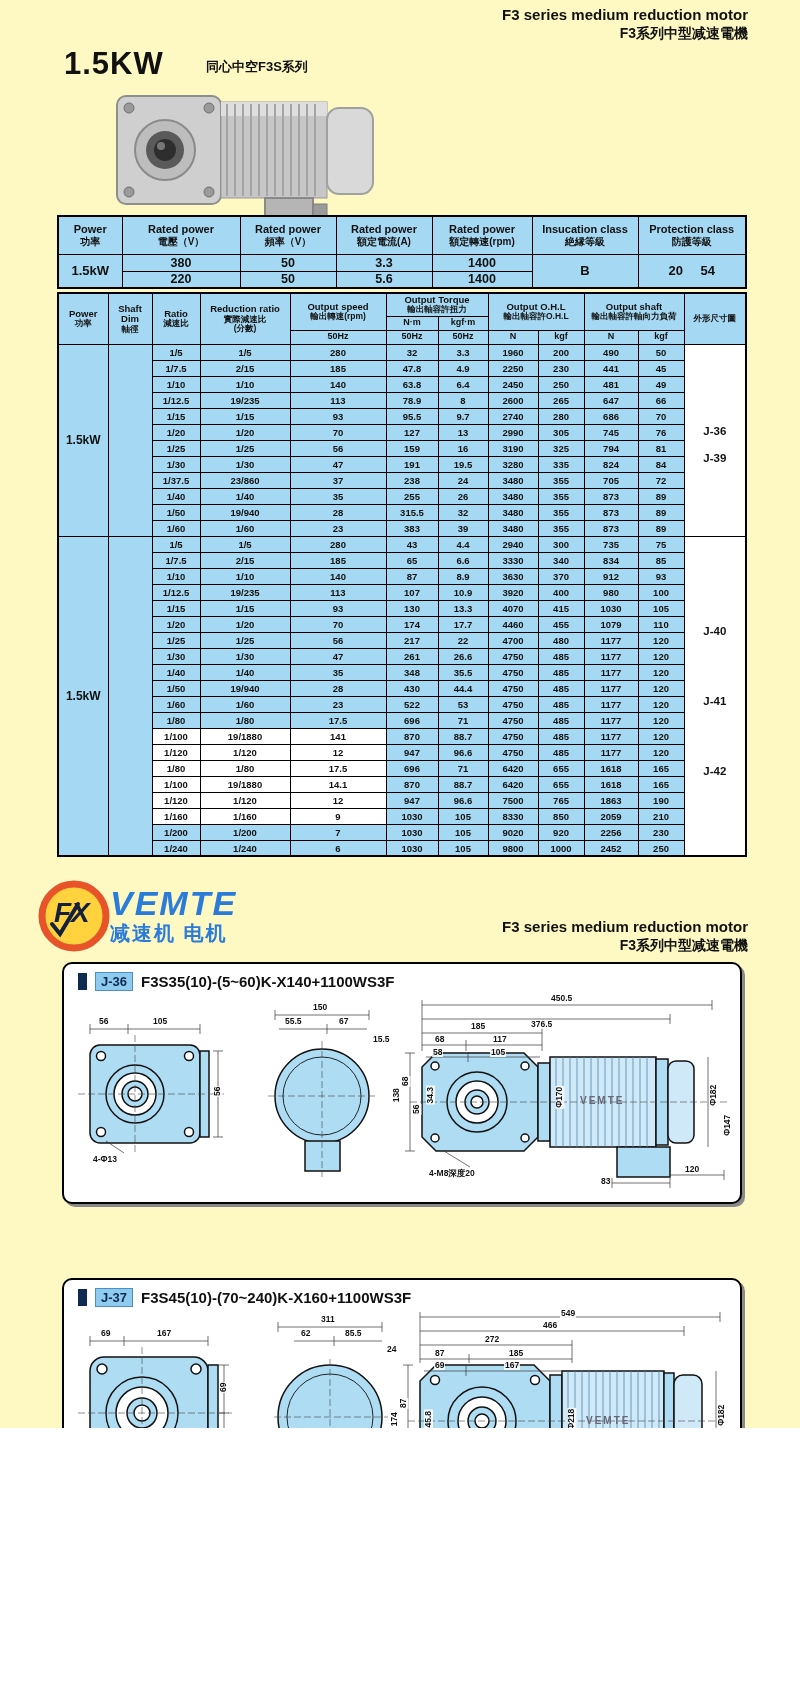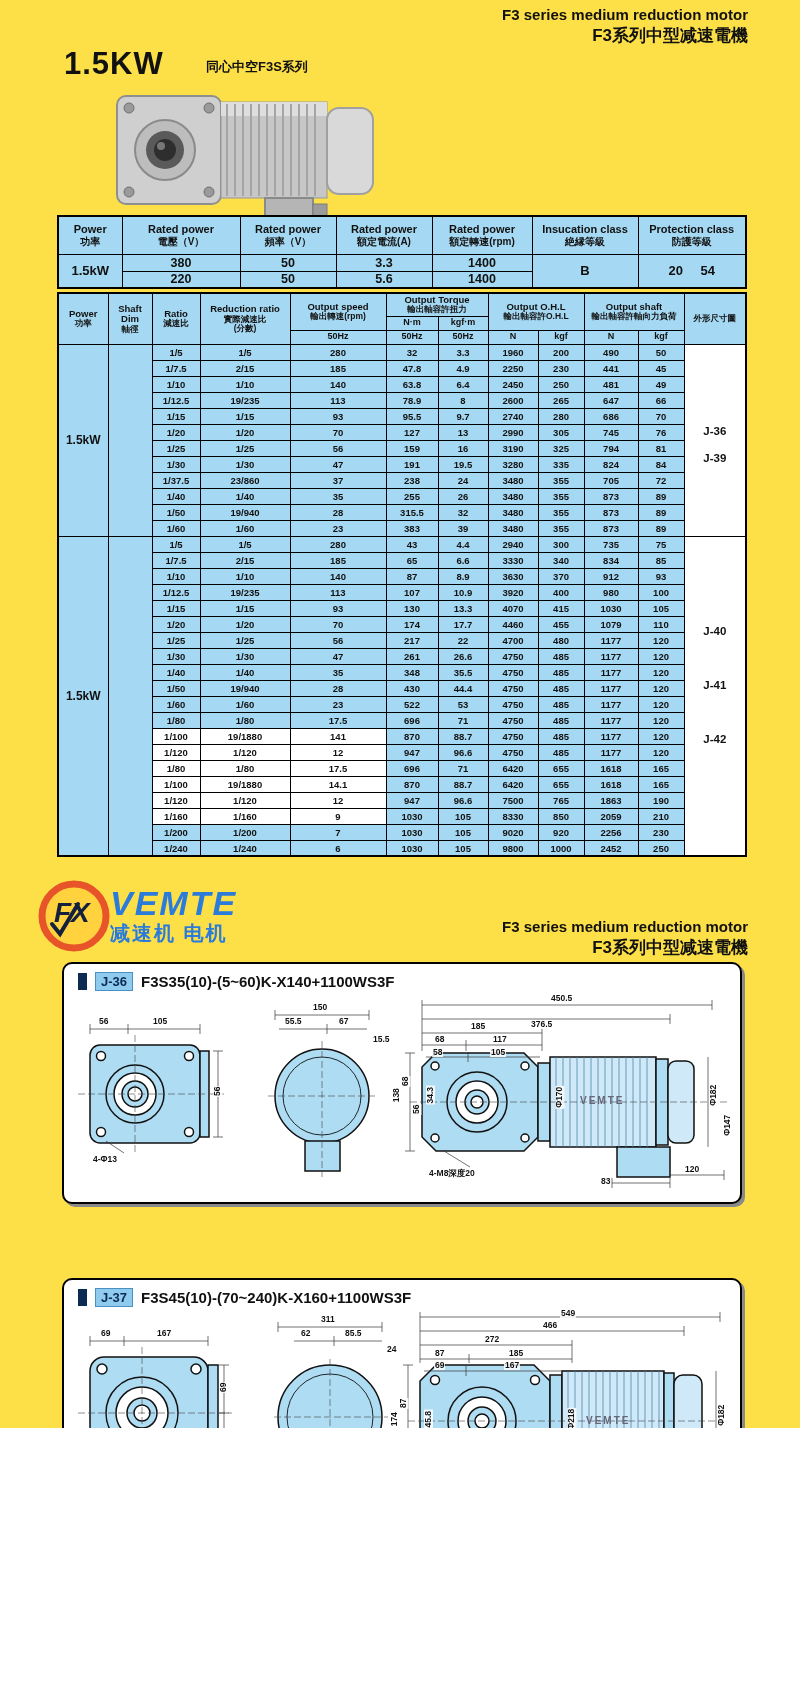--- a/index.html
+++ b/index.html
@@ -1,24 +1,24 @@
 <!DOCTYPE html>
 <html><head>
 <meta charset="utf-8">
 <style>
 *{margin:0;padding:0;box-sizing:border-box}
 html,body{background:#fff}
-.sheet{position:relative;width:800px;height:1428px;background:#fde047;overflow:hidden;
+.sheet{position:relative;width:800px;height:1428px;background:#fef9c3;overflow:hidden;
   font-family:"Liberation Sans",sans-serif;color:#111}
 .abs{position:absolute}
 
 
 .pg-hdr{text-align:right;font-weight:bold;line-height:1.25}
 .pg-hdr .en{font-size:15px;display:block}
-.pg-hdr .zh{font-size:17px;display:block}
+.pg-hdr .zh{font-size:14px;display:block}
 .kw-title{font-size:31px;font-weight:bold;letter-spacing:1px}
 .series-label{font-size:13px;font-weight:bold}
 
 
 table{border-collapse:collapse;table-layout:fixed}
 th,td{border:1.5px solid #000;text-align:center;vertical-align:middle;overflow:hidden}
 .t1{width:688px;border:2.5px solid #000}
 .t1 th,.t1 td{background:#A5D8F2}
 .t1 th{height:38px;line-height:1.15}
 .t1 th .en{display:block;font-size:11px;font-weight:bold}
@@ -31,21 +31,21 @@
 .t2 th{background:#A5D8F2;line-height:1.1;padding:1px}
 .t2 th .en{display:block;font-size:9.5px;font-weight:bold}
 .t2 th .zh{display:block;font-size:8.5px;font-weight:bold}
 .t2 th.sh{height:14px;font-size:9px;font-weight:bold}
 .t2 td{background:#A5D8F2;height:16px;font-size:9.5px;font-weight:bold;padding:0}
 .t2 td.cp{font-size:12px}
 .t2 td.cf{background:#fff;vertical-align:top}
 .t2 tr.hl td:nth-child(1),.t2 tr.hl td:nth-child(2),.t2 tr.hl td:nth-child(3){background:#fff}
 .figs{display:flex;flex-direction:column;align-items:center;font-size:11.5px;font-weight:bold}
 .figsA{padding-top:80px;gap:15px}
-.figsB{padding-top:88px;gap:42px}
+.figsB{padding-top:88px;gap:58px}
 
 
 .logo{display:flex;align-items:center;}
 .logo-txt .brand{font-size:34px;font-weight:bold;font-style:italic;letter-spacing:2px;line-height:1}
 .logo-txt .sub{font-size:20px;font-weight:bold;letter-spacing:2px}
 
 
 .dbox{border:2.5px solid #000;border-radius:10px;background:#fff;box-shadow:3px 3px 0 #8a8a8a}
 .dtitle{display:flex;align-items:center;gap:8px;padding:8px 10px 0 14px}
 .tagsq{width:9px;height:17px;background:#0d2b52}

